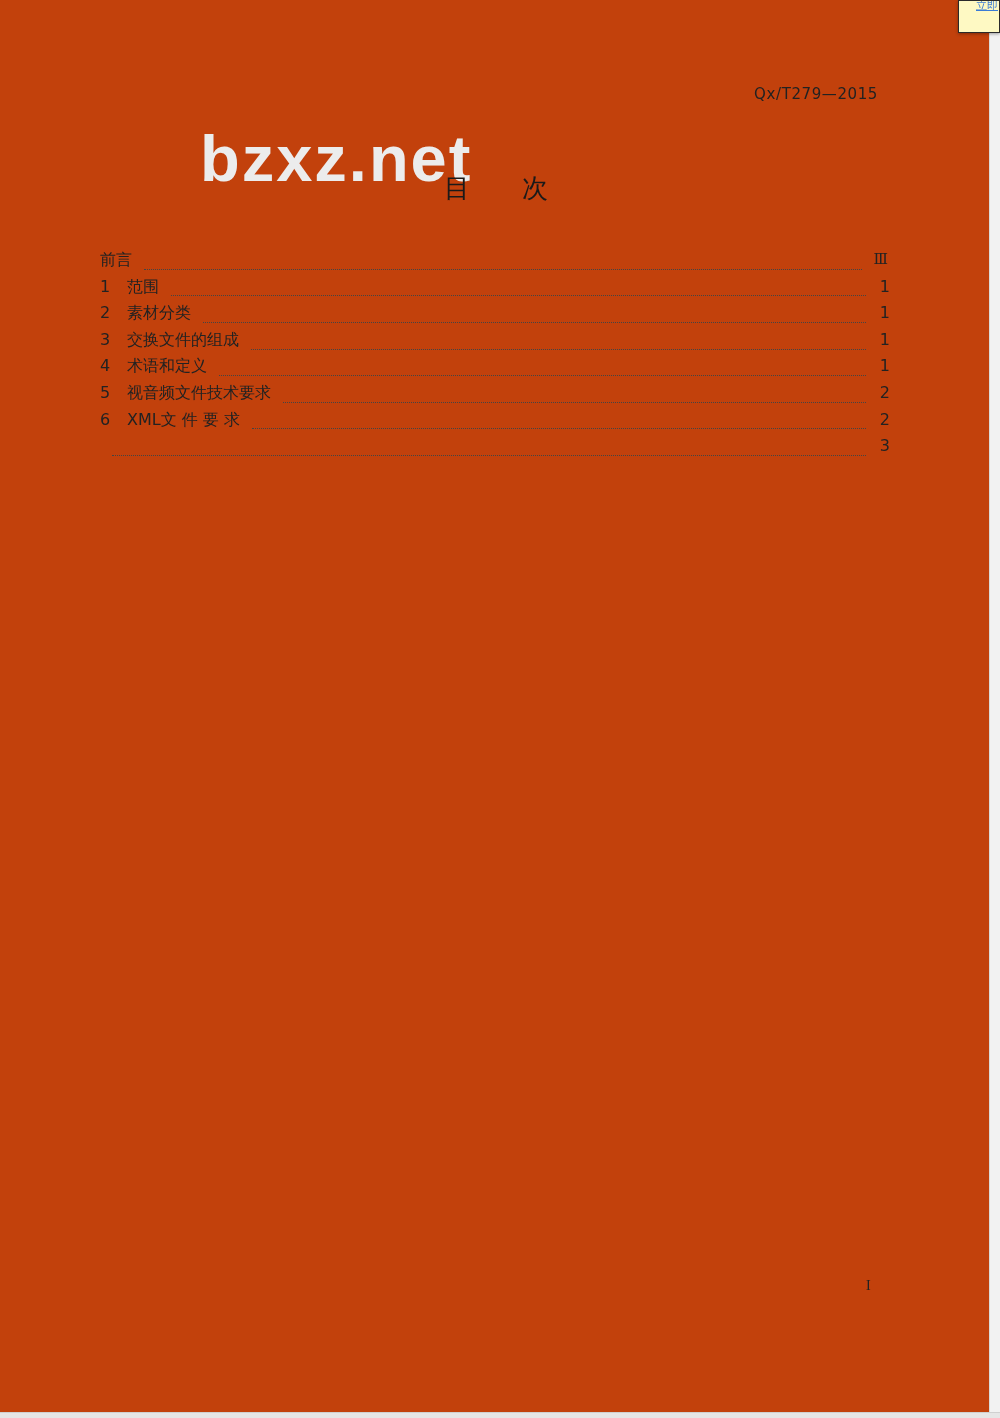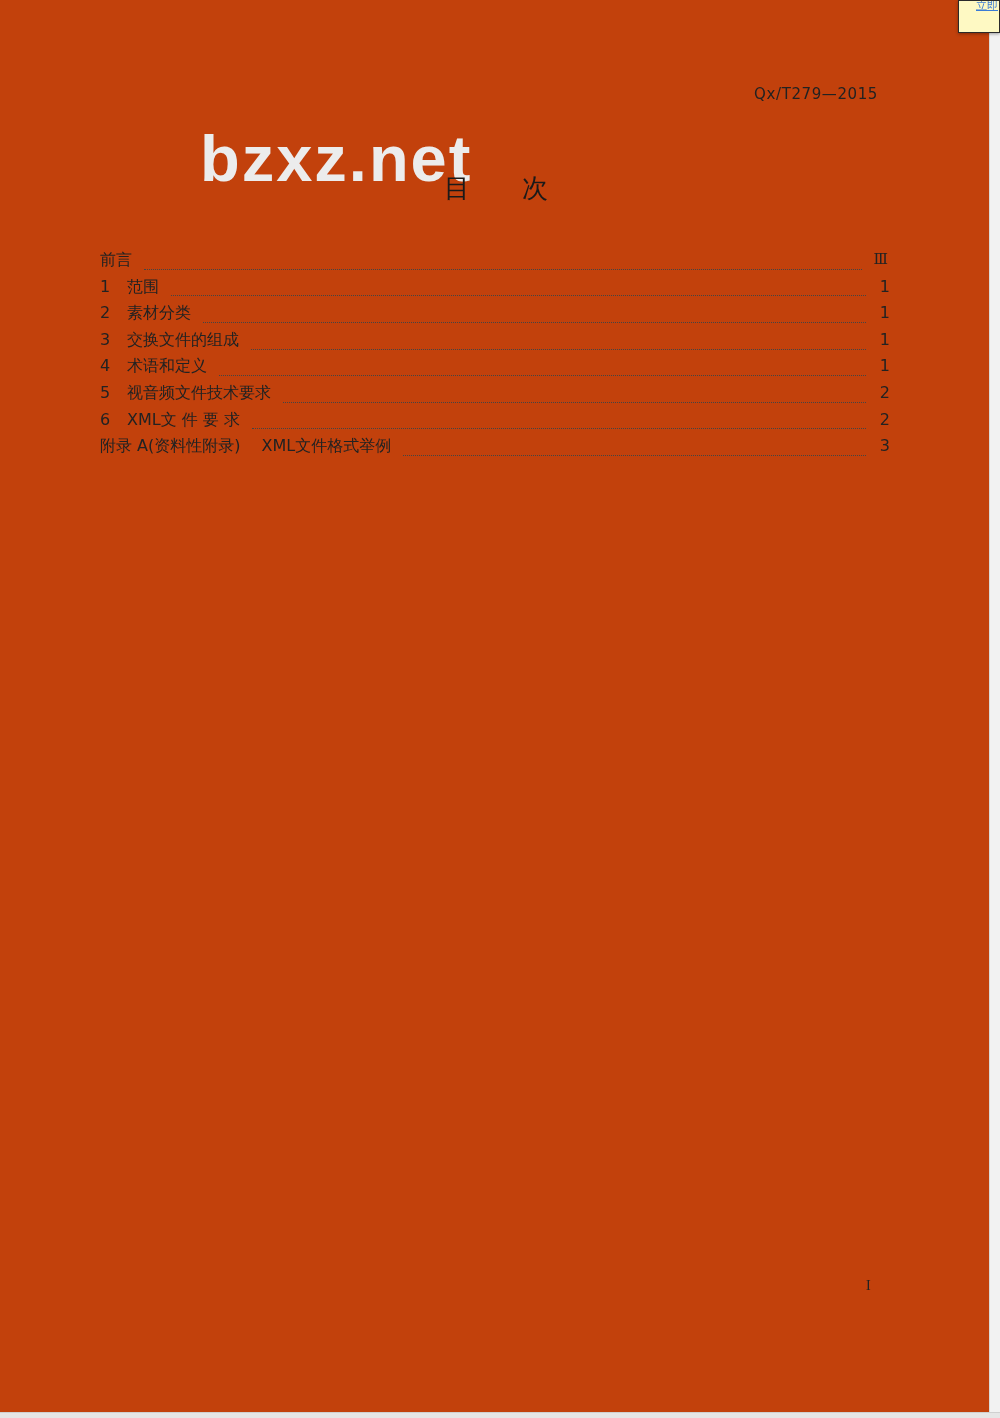--- a/index.html
+++ b/index.html
@@ -137,21 +137,20 @@
       <span class="toc-label"><span class="toc-num">5</span><span>视音频文件技术要求</span></span>
       <span class="toc-dots"></span>
       <span class="toc-page">2</span>
     </div>
     <div class="toc-row">
       <span class="toc-label"><span class="toc-num">6</span><span>XML文 件 要 求</span></span>
       <span class="toc-dots"></span>
       <span class="toc-page">2</span>
     </div>
     <div class="toc-row">
-      <span class="toc-label">附录 A(资料性附录)　 XML文件格式举例</span>
       <span class="toc-dots"></span>
       <span class="toc-page">3</span>
     </div>
   </div>
 
   <div class="page-footer">I</div>
 </div>
 
 <div class="right-edge"></div>
 <div class="bottom-edge"></div>

